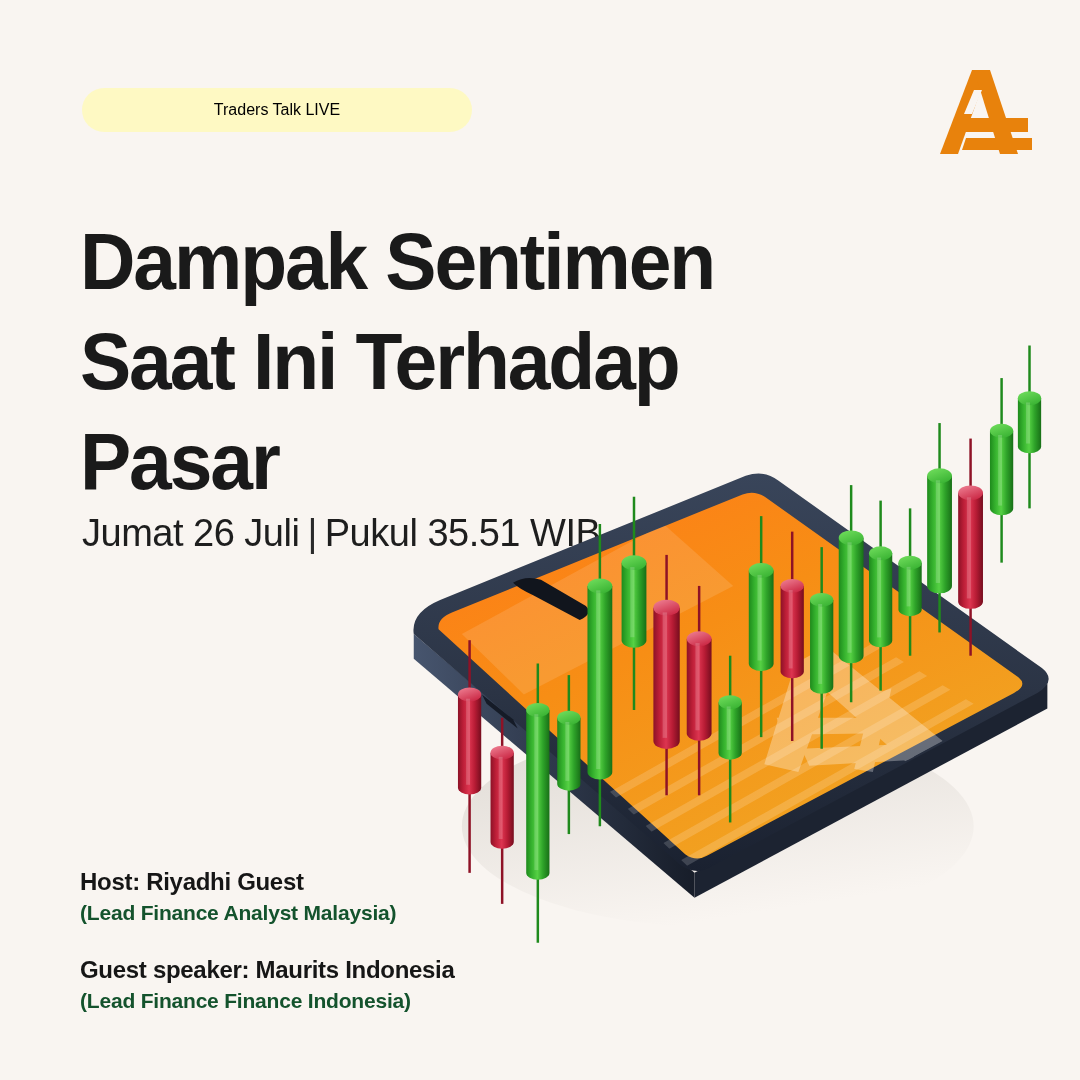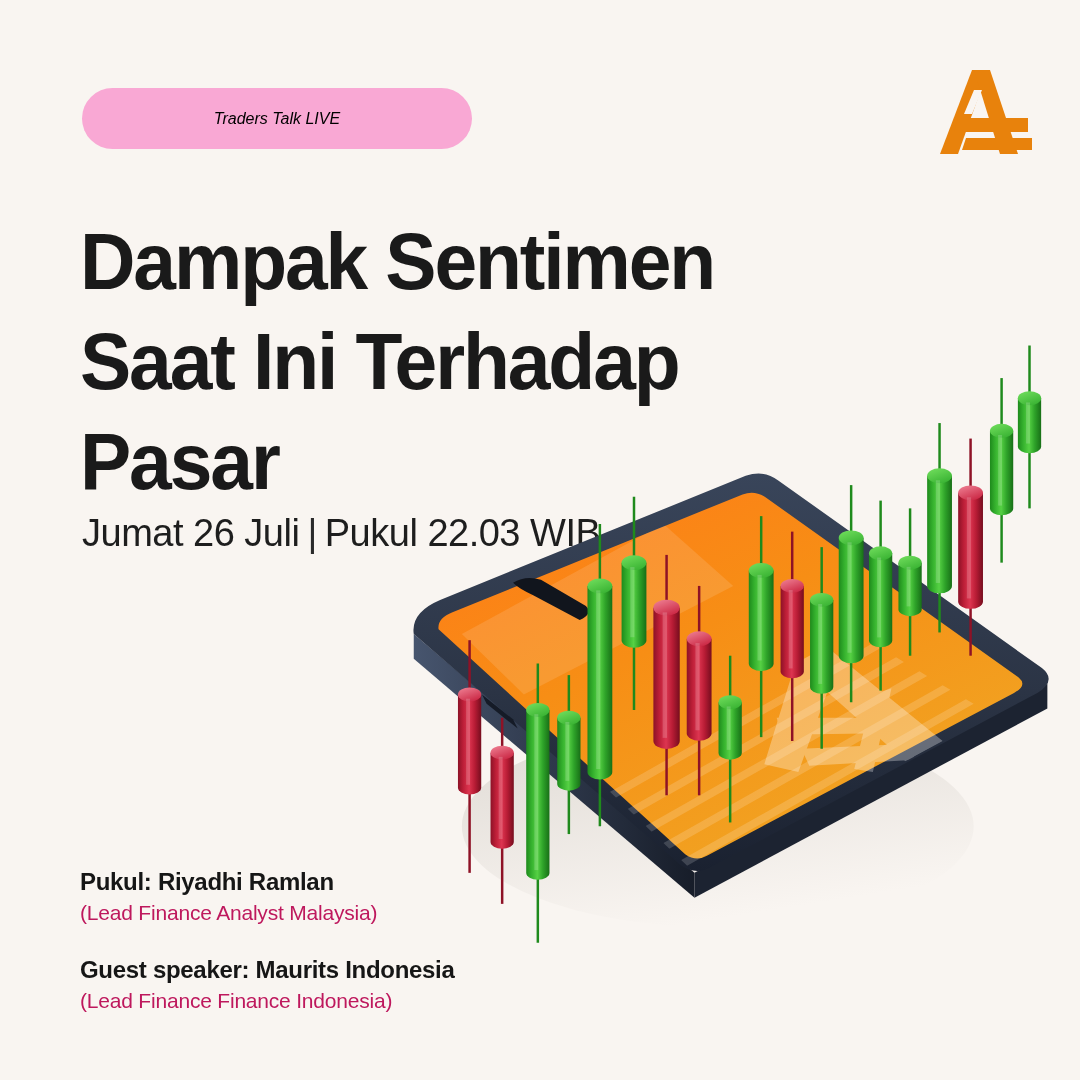--- a/index.html
+++ b/index.html
@@ -14,24 +14,24 @@
   #poster {
     position:absolute; left:0; top:0;
     width:1080px; height:1080px;
     background:#F9F5F1;
     overflow:hidden;
   }
 
   
   #badge {
     position:absolute; left:82px; top:88px;
-    width:390px; height:61px;
-    background:#f9a8d4;
+    width:390px; height:44px;
+    background:#fef9c3;
     border-radius:32px;
-    display:flex; align-items:center; justify-content:center;font-style:italic;
+    display:flex; align-items:center; justify-content:center;
   }
 
   
   #logo { position:absolute; left:928px; top:62px; width:108px; height:100px; }
 
   
   #headline {
     position:absolute; left:80px; top:196px; width:760px;margin-top:16px;
   }
   .hl-line {
@@ -58,21 +58,21 @@
 
   
   #credits { position:absolute; left:80px; top:866px; width:520px; z-index:40; }
   .credit-block { margin-bottom:26px; }
   .credit-block:last-child { margin-bottom:0; }
   .credit-name {
     color:#161616; font-size:24px; font-weight:bold;
     letter-spacing:-0.3px; line-height:32px; white-space:nowrap;
   }
   .credit-role {
-    color:#be185d; font-size:21px; font-weight:normal;
+    color:#14532d; font-size:21px; font-weight:bold;
     letter-spacing:-0.2px; line-height:30px; white-space:nowrap;
   }
 
   
   #illustration {
     position:absolute; left:330px; top:330px;
     width:760px; height:760px;
     z-index:10;
   }
   #illustration svg { display:block; width:100%; height:100%; overflow:visible; }
@@ -310,26 +310,26 @@
     </svg>
   </div>
 
   <div id="headline">
     <div class="hl-line">Dampak Sentimen</div>
     <div class="hl-line">Saat Ini Terhadap</div>
     <div class="hl-line">Pasar</div>
   </div>
 
   <div id="datetime">
-    <span>Jumat 26 Juli</span><span class="sep">|</span><span>Pukul 22.03 WIB</span>
+    <span>Jumat 26 Juli</span><span class="sep">|</span><span>Pukul 35.51 WIB</span>
   </div>
 
   <div id="credits">
     <div class="credit-block">
-      <div class="credit-name">Pukul: Riyadhi Ramlan</div>
+      <div class="credit-name">Host: Riyadhi Guest</div>
       <div class="credit-role">(Lead Finance Analyst Malaysia)</div>
     </div>
     <div class="credit-block">
       <div class="credit-name">Guest speaker: Maurits Indonesia</div>
       <div class="credit-role">(Lead Finance Finance Indonesia)</div>
     </div>
   </div>
 
 </div>
 

